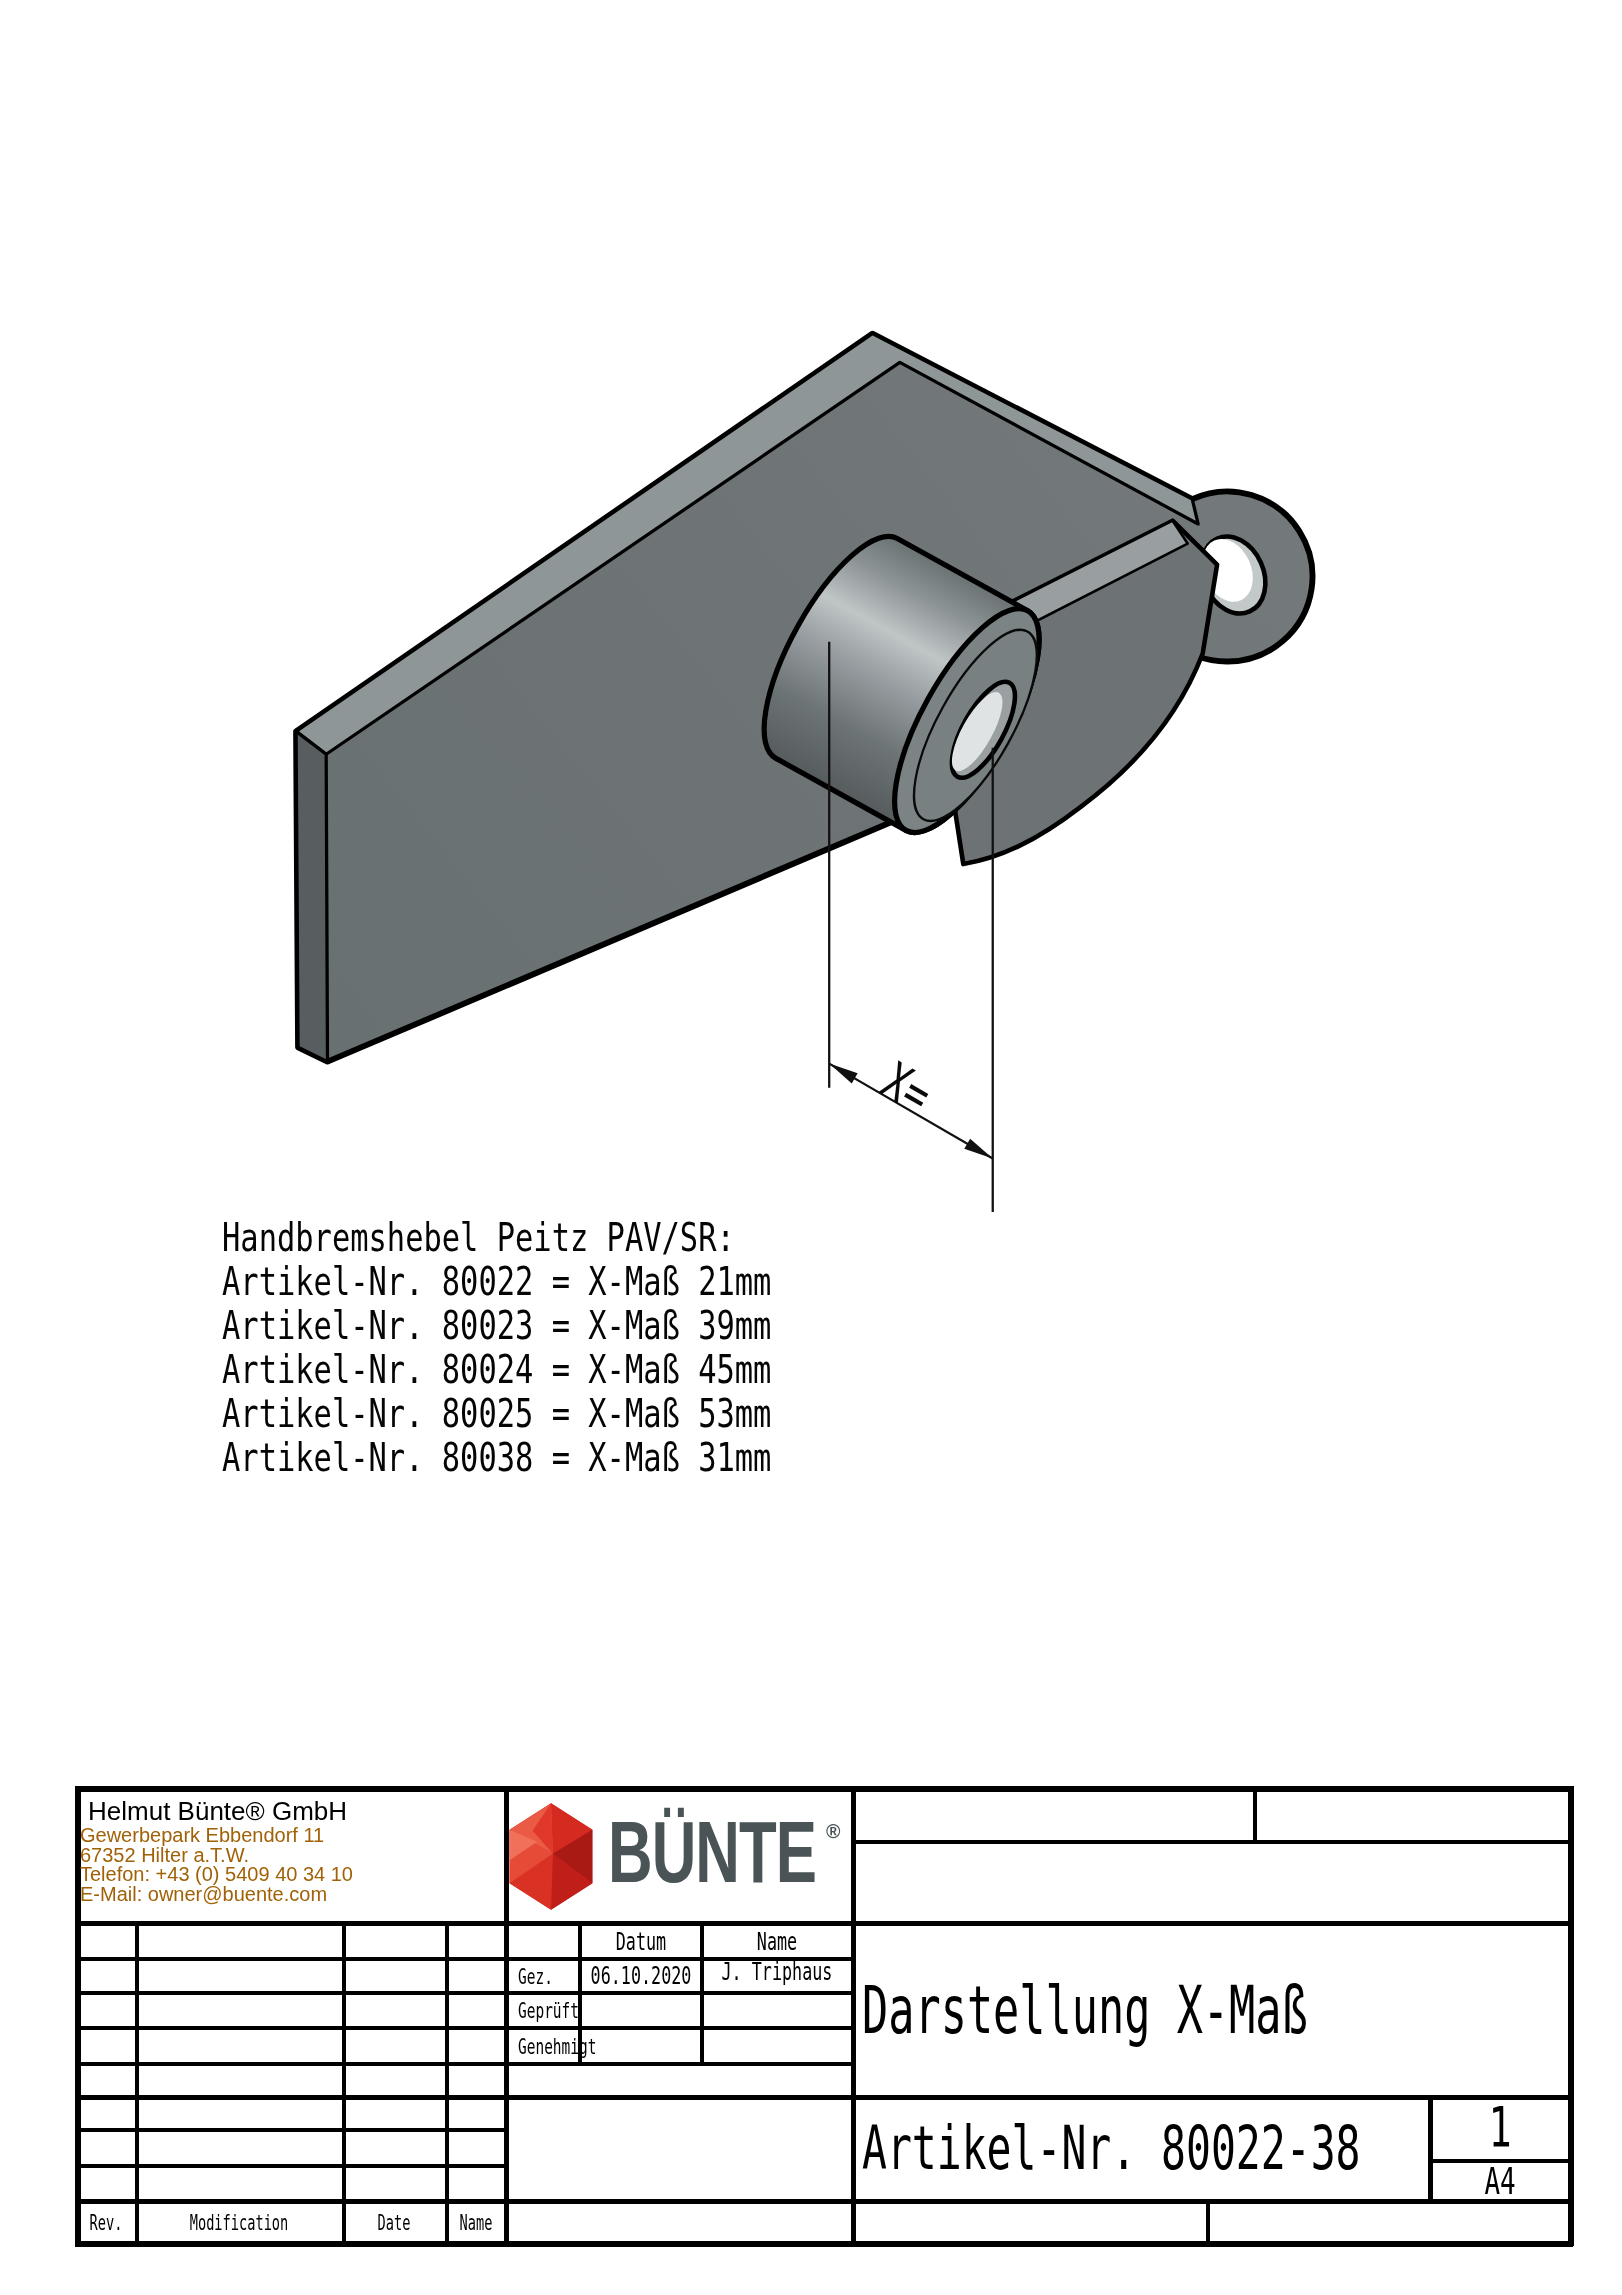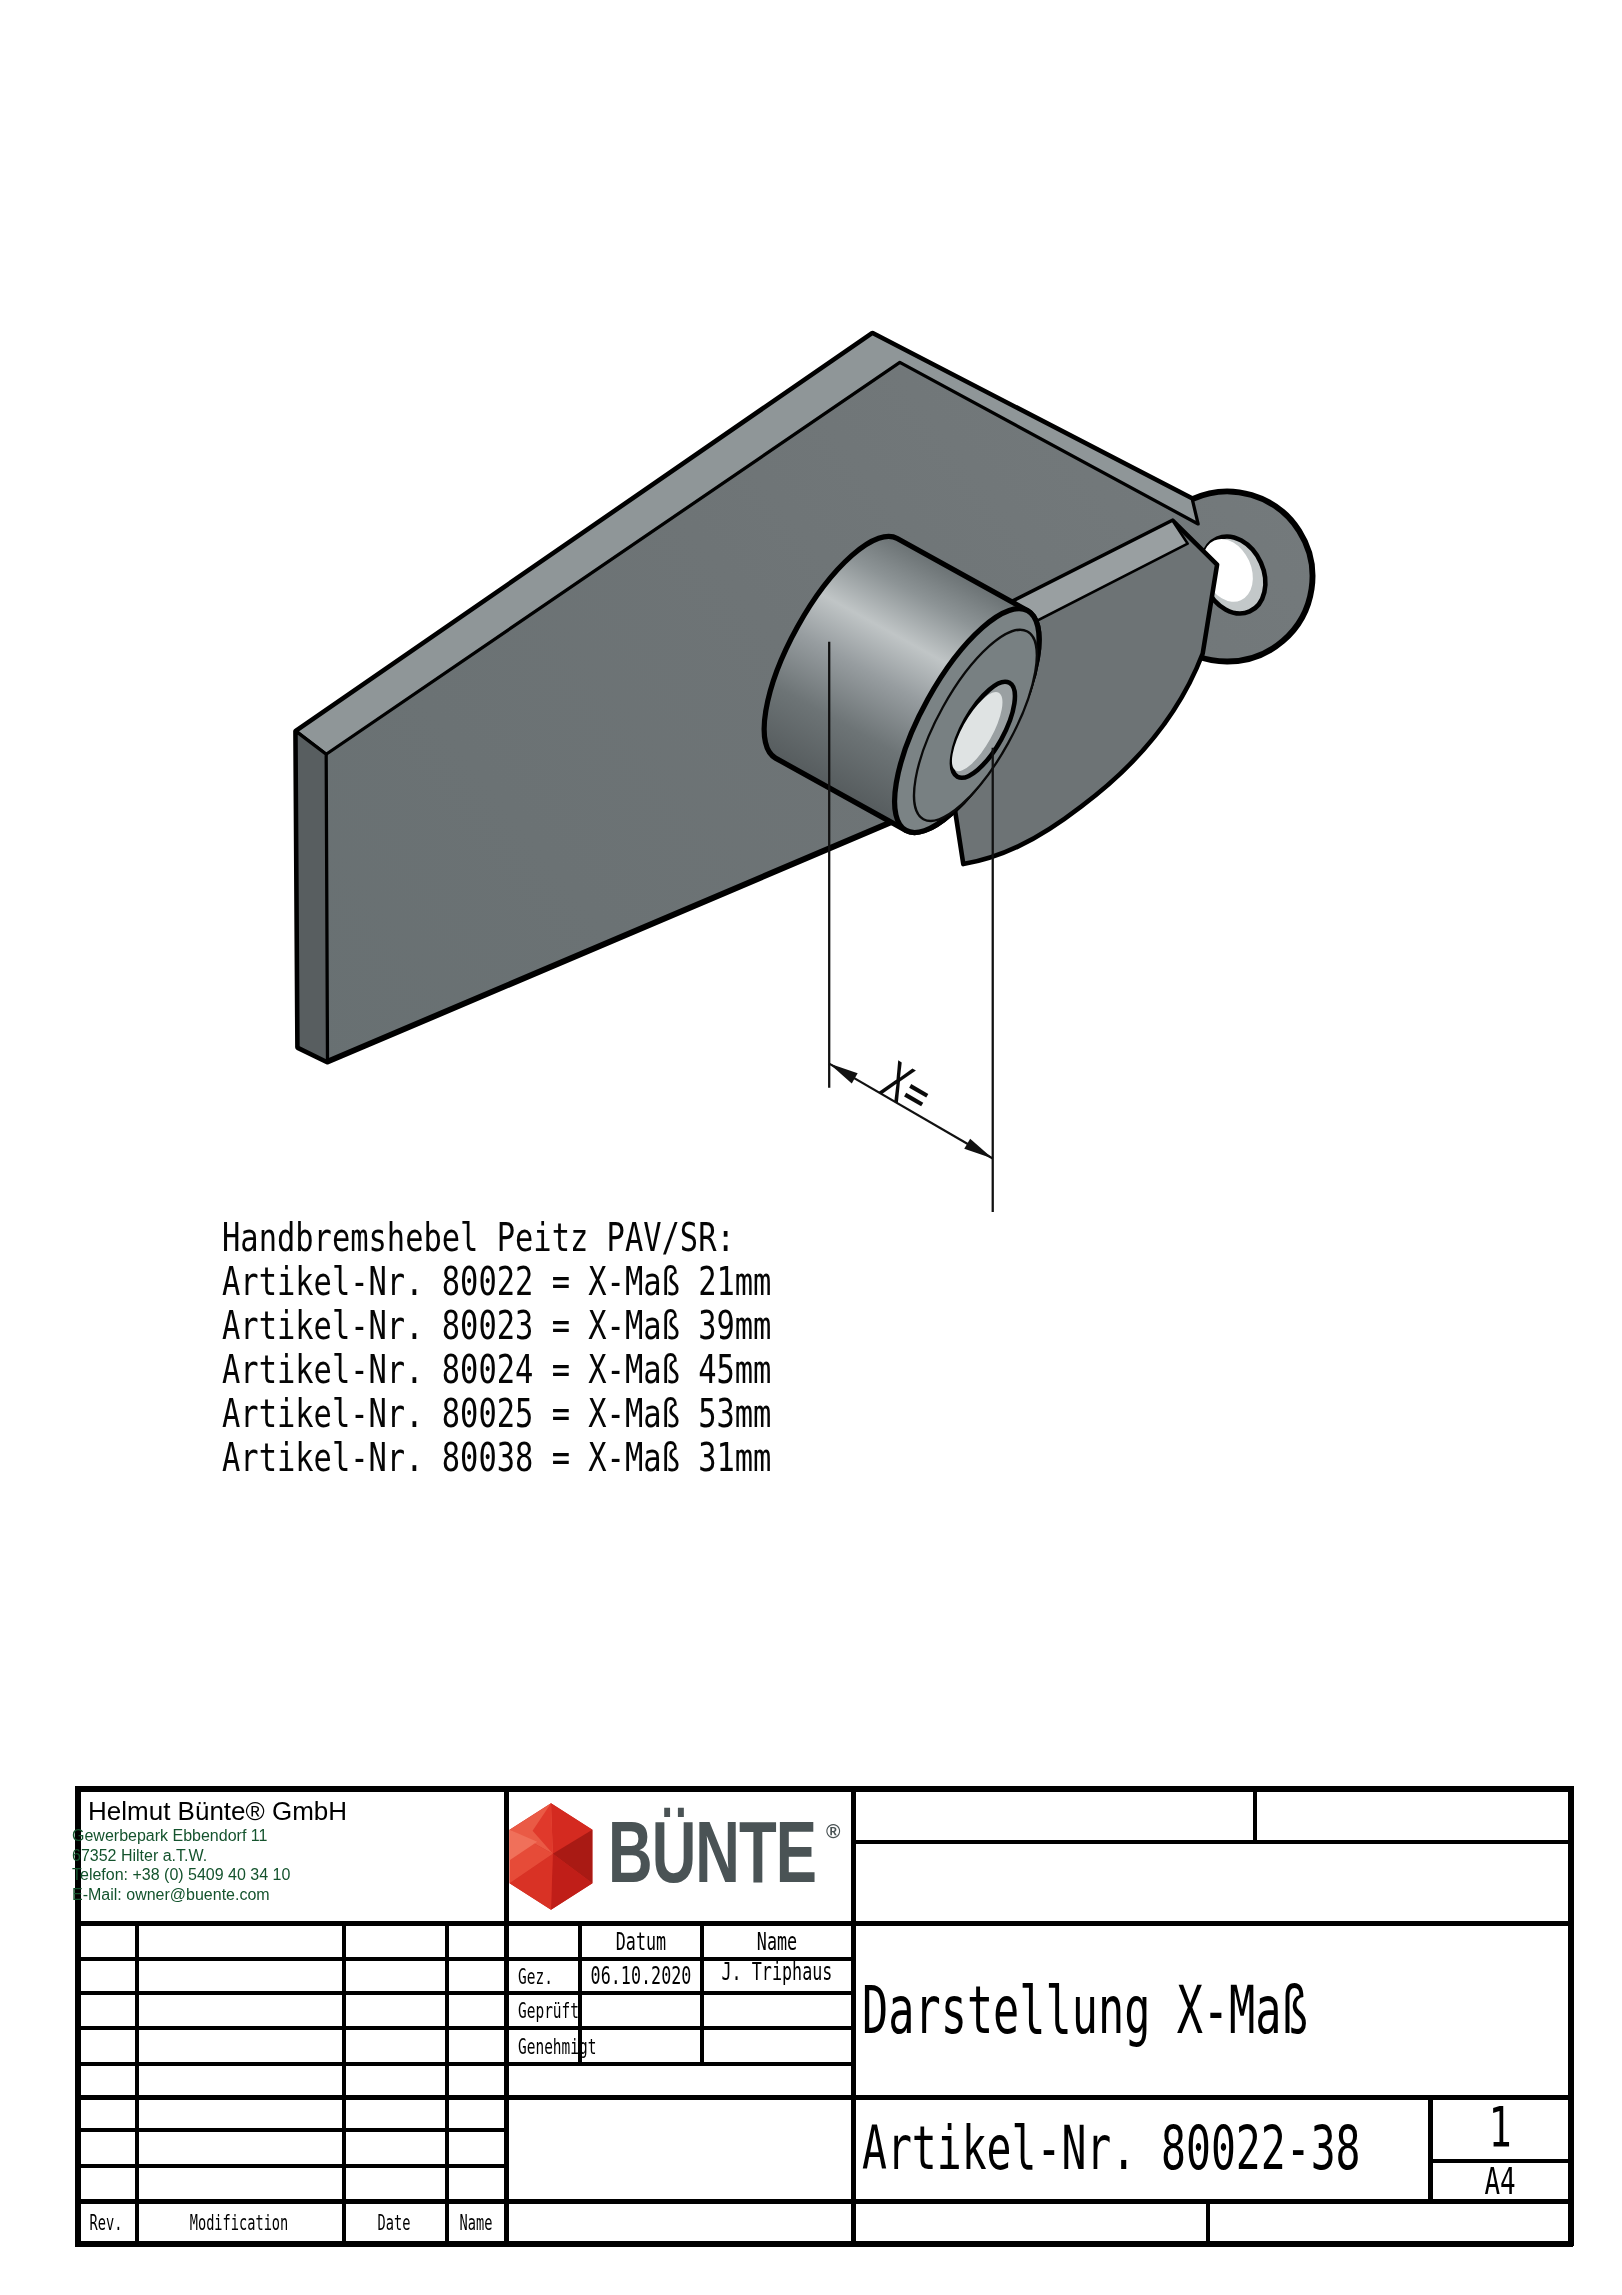--- a/index.html
+++ b/index.html
@@ -10,21 +10,21 @@
   
   .cad{font-family:"DejaVu Sans Mono",monospace;}
   .cadC{transform:translate(-50%,-50%) scaleX(var(--sx,0.67));}
   .cadL{transform:translate(0,-50%) scaleX(var(--sx,0.67));transform-origin:0 50%;}
   
   .hl,.vl{position:absolute;background:#000;}
   
   .notes{position:absolute;left:222px;top:1216px;font-family:"DejaVu Sans Mono",monospace;
          font-size:39px;line-height:44px;transform:scaleX(0.78);transform-origin:0 0;
          white-space:nowrap;color:#050505;}
-  .addr{position:absolute;left:72px;top:1826px;font-size:16px;line-height:19.6px;color:#14532d;}
+  .addr{position:absolute;left:80px;top:1826px;font-size:20px;line-height:19.6px;color:#a16207;}
   .addr span{display:block;}
   .disc{position:absolute;left:517px;top:2115px;font-size:14px;line-height:18.3px;color:#000;}
   .disc span{display:block;white-space:nowrap;}
   svg{position:absolute;}
 </style>
 </head>
 <body>
 
 <div class="page">
 
@@ -113,21 +113,21 @@
     <div class="vl" style="left:700px;top:1921px;width:3.9px;height:145px"></div>
     <div class="vl" style="left:1253px;top:1786px;width:3.9px;height:58px"></div>
     <div class="vl" style="left:1428px;top:2095px;width:4.6px;height:108px"></div>
     <div class="vl" style="left:1206px;top:2199px;width:3.9px;height:46px"></div>
   </div>
 
   <div class="t" style="left:88px;top:1796px;font-size:26px;font-weight:400;">Helmut Bünte® GmbH</div>
   <div class="addr">
     <span>Gewerbepark Ebbendorf 11</span>
     <span>67352 Hilter a.T.W.</span>
-    <span>Telefon: +38 (0) 5409 40 34 10</span>
+    <span>Telefon: +43 (0) 5409 40 34 10</span>
     <span>E-Mail: owner@buente.com</span>
   </div>
 
   <svg style="left:505px;top:1803px;width:92px;height:107px" viewBox="0 0 100 116">
     <polygon points="50,0 95,29 95,87 50,116 5,87 5,29" fill="#cf2720"></polygon>
     <polygon points="50,0 95,29 52,55" fill="#d42a20"></polygon>
     <polygon points="95,29 95,87 52,55" fill="#a91a14"></polygon>
     <polygon points="95,87 50,116 52,55" fill="#c01e18"></polygon>
     <polygon points="50,116 5,87 52,55" fill="#d93225"></polygon>
     <polygon points="5,87 5,29 52,55" fill="#e64b38"></polygon>

